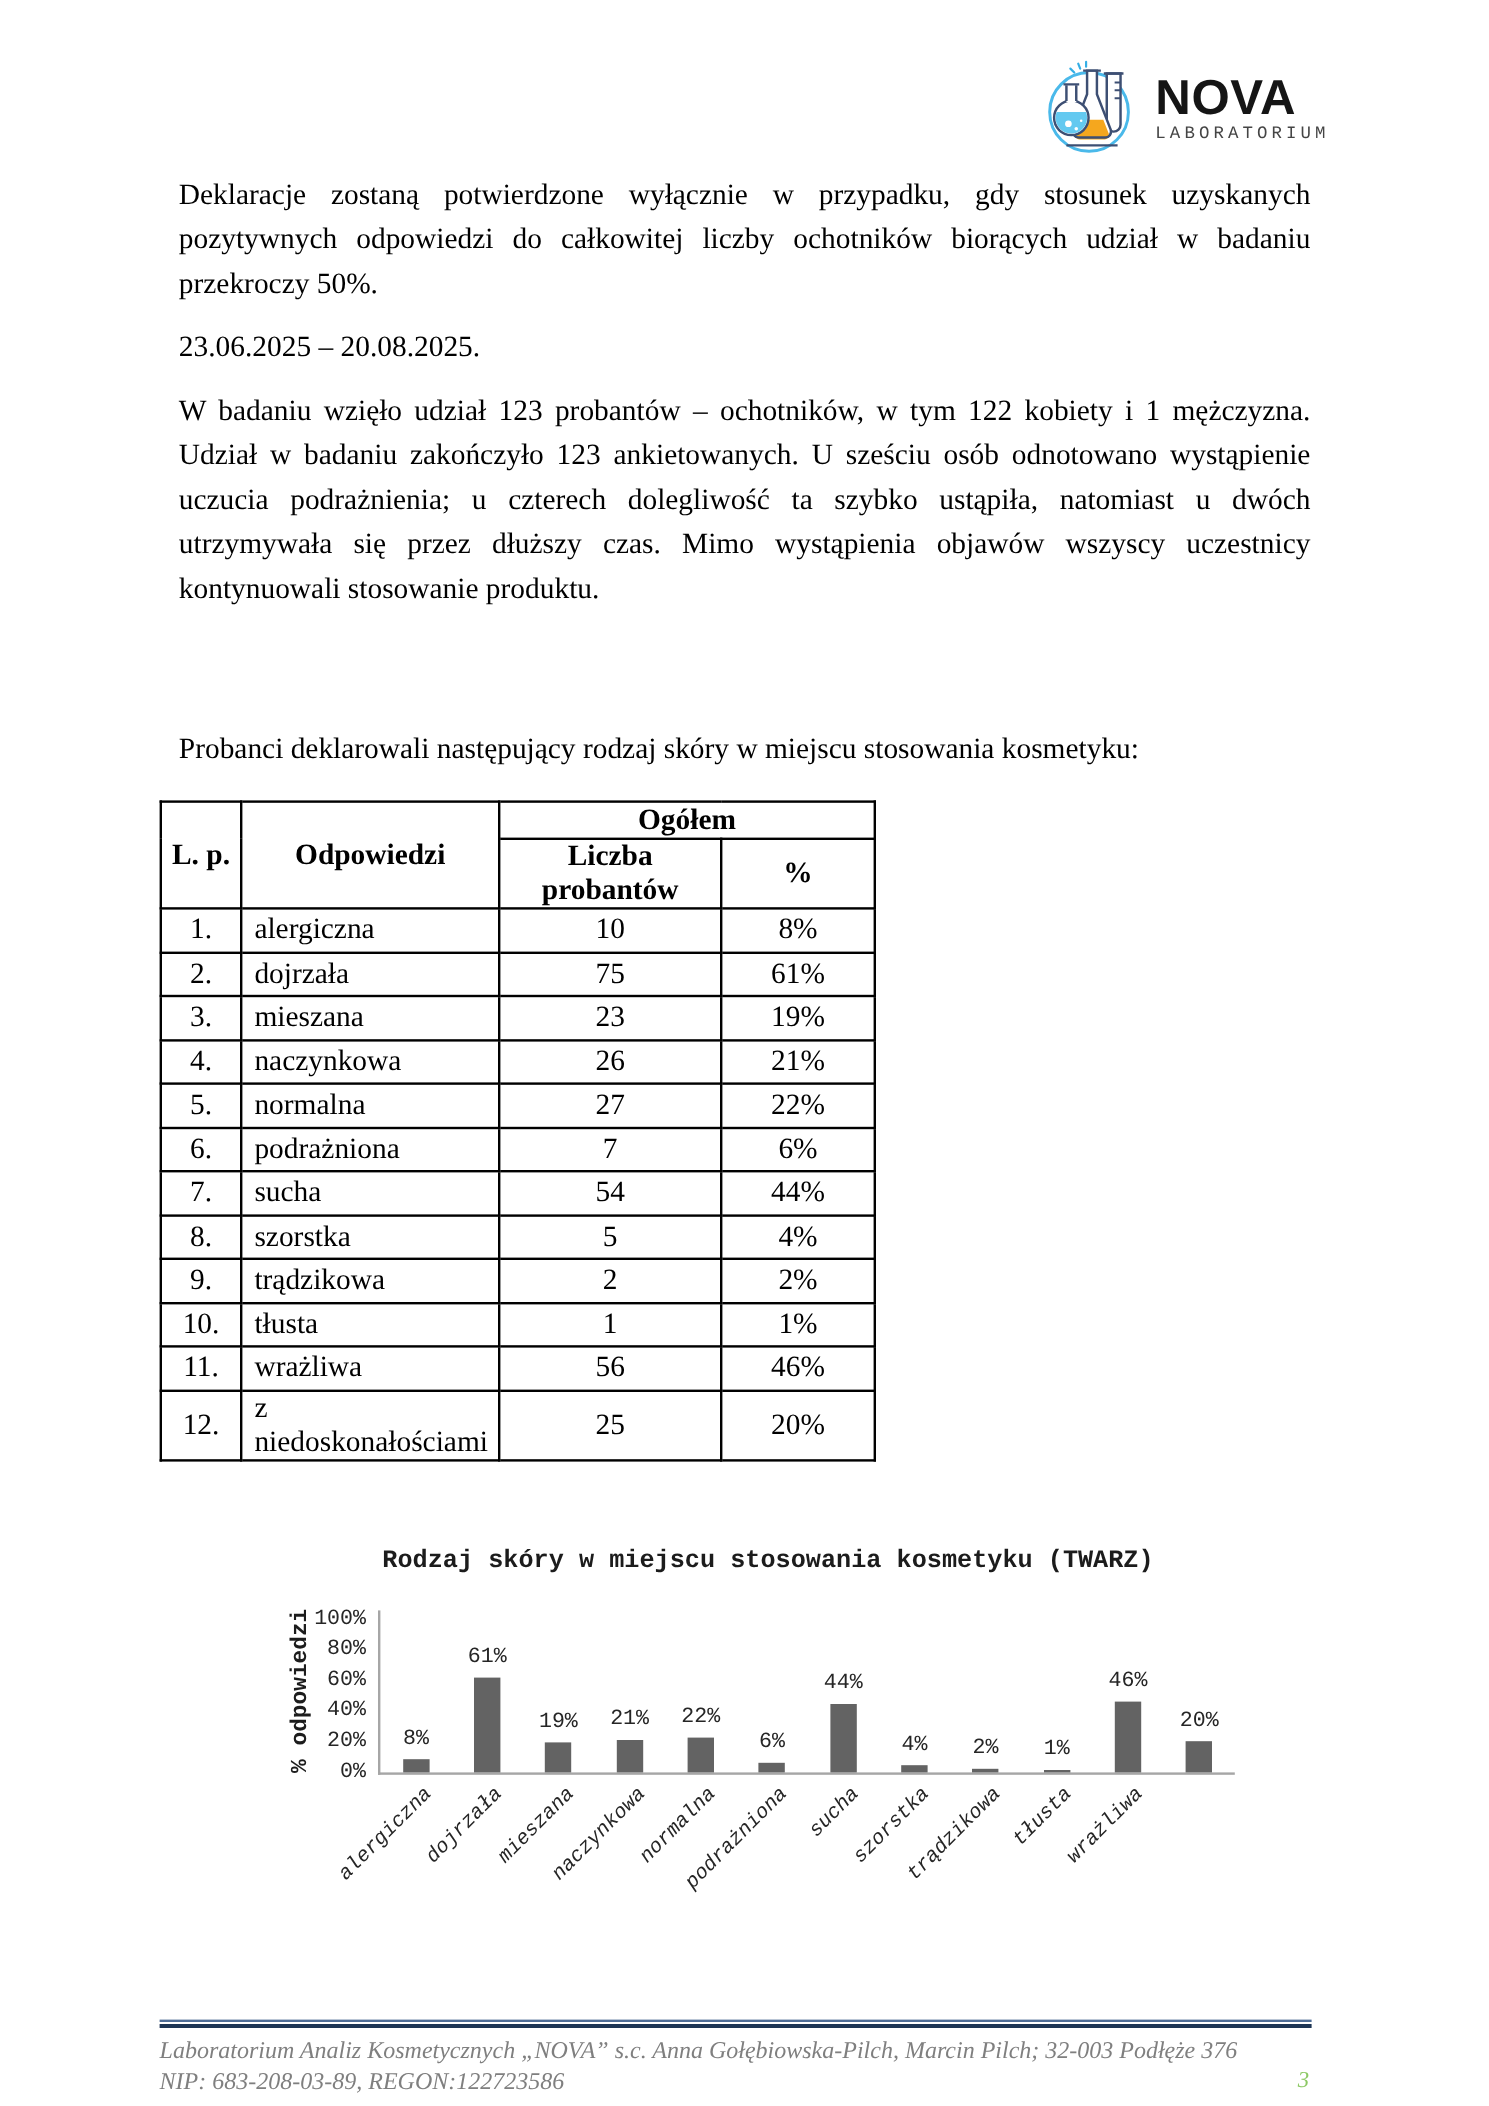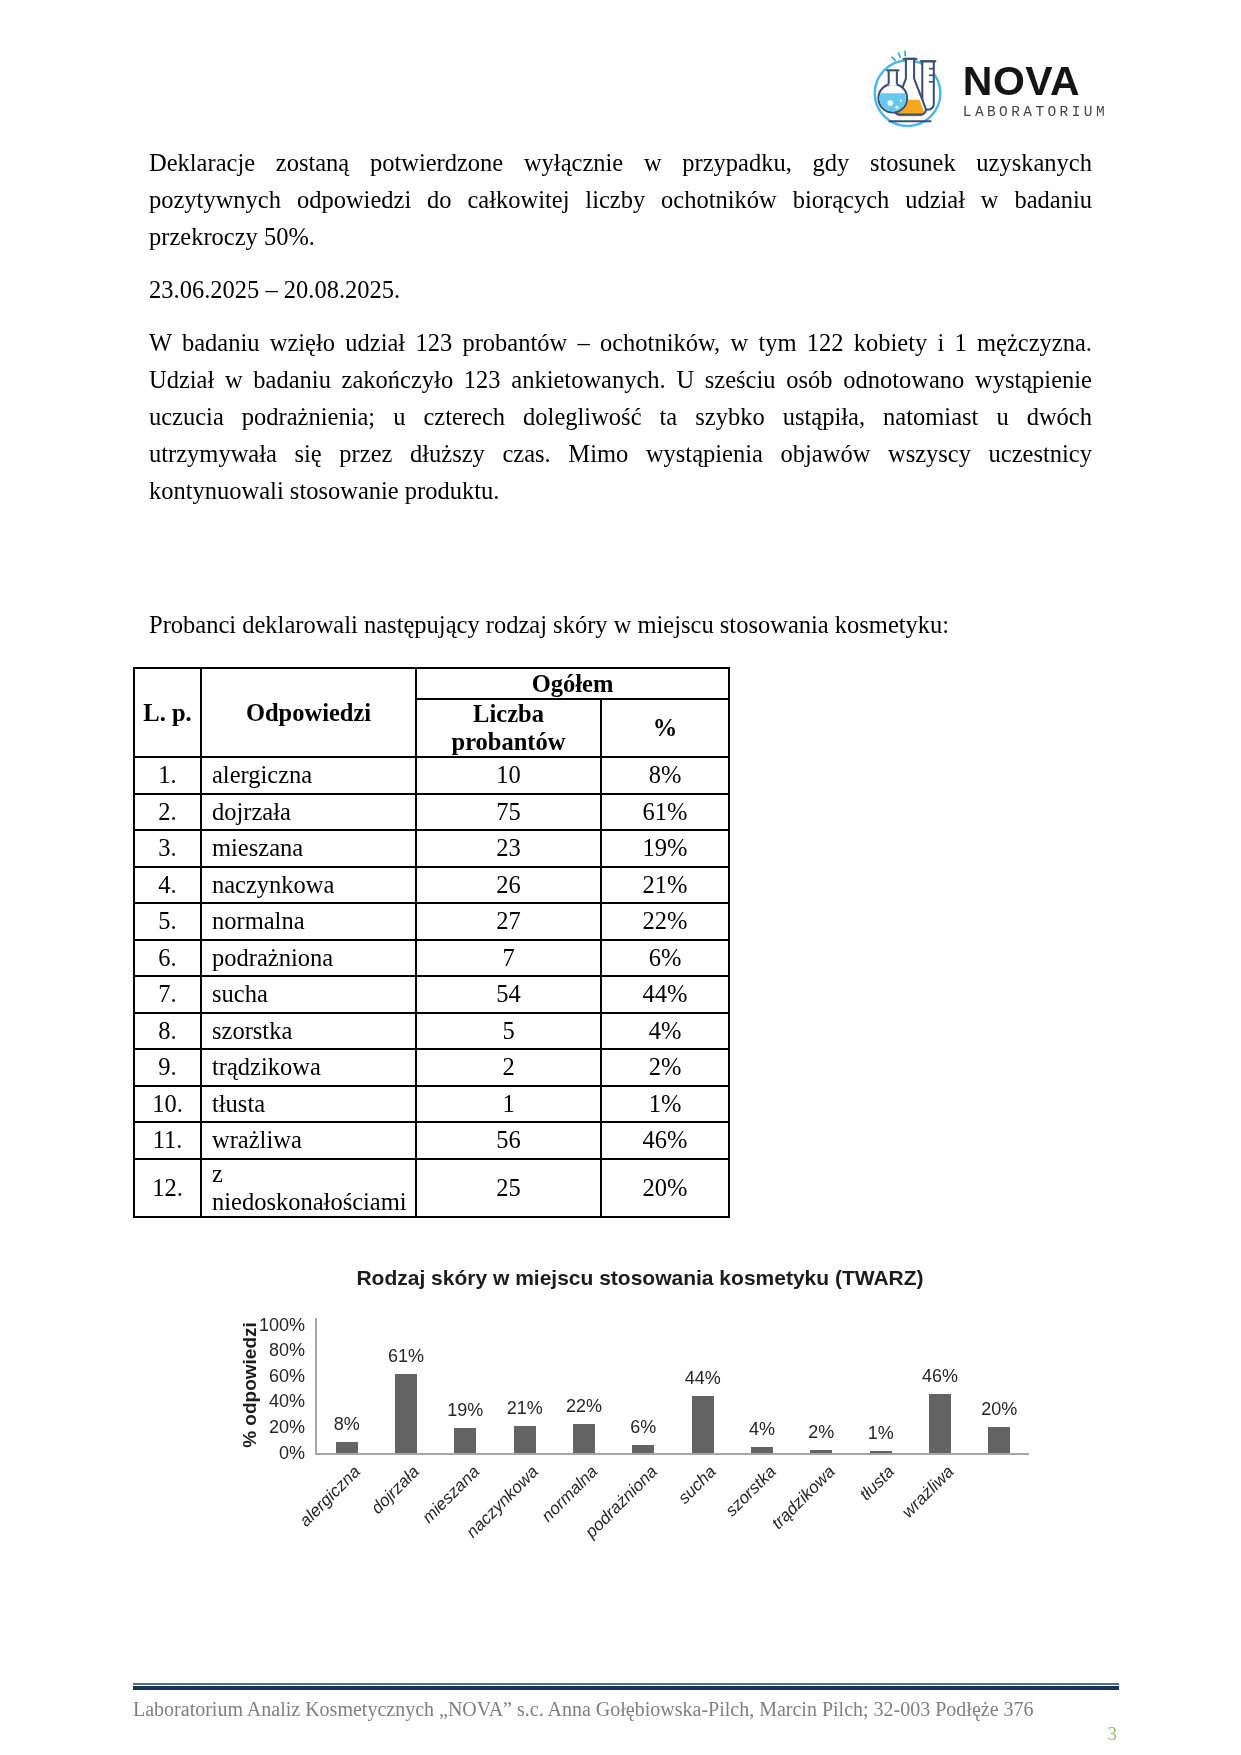--- a/index.html
+++ b/index.html
@@ -32,36 +32,36 @@
   table.skin-table { border-collapse:collapse; table-layout:fixed; width:595px; margin-top:24px; font-size:24.5px; }
   .skin-table th, .skin-table td { border:2px solid #000; padding:0 6px; }
   .skin-table thead tr:first-child th { height:29px; }
   .skin-table thead tr:last-child th { height:34px; }
   .skin-table td { height:34.5px; }
   .skin-table th { font-weight:bold; text-align:center; }
   .skin-table td { text-align:center; }
   .skin-table td.c-odp { text-align:left; padding-left:10px; }
 
   
-  .chart { position:relative; margin-top:48px; margin-left:97px; width:820px; height:340px;
-           font-family:Liberation Sans, sans-serif; }
+  .chart { position:relative; margin-top:72px; margin-left:97px; width:820px; height:340px;
+           font-family:Liberation Mono, monospace; }
   .chart-title { position:absolute; top:0; left:0; width:100%; text-align:center;
                  font-weight:bold; font-size:21px; color:#1c1c1c; }
   .y-axis-title { position:absolute; left:20px; top:119px; transform:translate(-50%,-50%) rotate(-90deg);
                   white-space:nowrap; font-weight:bold; font-size:19px; color:#1c1c1c; }
   .plot { position:absolute; left:85px; top:52px; width:712px; height:135px;
           border-left:2px solid #a6a6a6; border-bottom:2px solid #a6a6a6; }
   .bar { position:absolute; bottom:0; width:22px; background:#636363; }
   .dlabel { position:absolute; text-align:center; font-size:18px; color:#262626; white-space:nowrap; }
   .ytick { position:absolute; width:75px; text-align:right; font-size:18px; line-height:24px; color:#262626; right:745px; }
   .xlabel { position:absolute; transform:rotate(-45deg); transform-origin:100% 0%;
             font-style:italic; font-size:17px; color:#262626; white-space:nowrap; }
 
   
-  .footer { position:absolute; left:133px; right:122px; top:1683px; }
+  .footer { position:absolute; left:133px; right:148px; top:1683px;font-style:italic; }
   .footer-rule { height:8px;
     background:linear-gradient(#4f6d96 0px, #4f6d96 2px, #ffffff 2px, #ffffff 3.5px, #1d3554 3.5px, #1d3554 7px, #ffffff 7px); }
   .footer-text { margin-top:5px; font-size:20px; line-height:26px; color:#7f7f7f; }
   .page-number { position:absolute; right:2px; top:40px; color:#8cc863; font-size:19px; font-family:"Liberation Serif", serif; }
 </style>
 </head>
 <body>
 
 <div class="page">
   <div class="content">
@@ -271,16 +271,17 @@
           <div class="xlabel" style="right: 106px; top: 196px;">wrażliwa</div>
         </div>
     </div>
 
   </div>
 
   <footer class="footer">
     <div class="footer-rule"></div>
     <div class="footer-text">
       <div>Laboratorium Analiz Kosmetycznych „NOVA” s.c. Anna Gołębiowska-Pilch, Marcin Pilch; 32-003 Podłęże 376</div>
+      <div>NIP: 683-208-03-89, REGON:122723586</div>
     </div>
     <div class="page-number">3</div>
   </footer>
 </div>
 
 </body></html>

